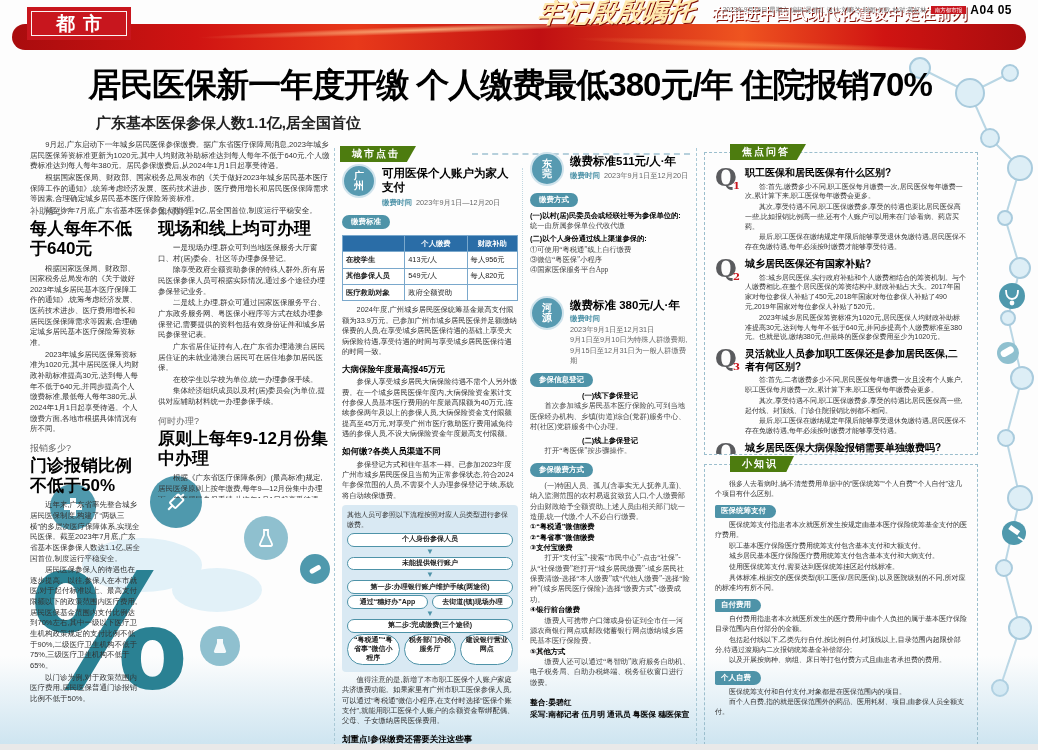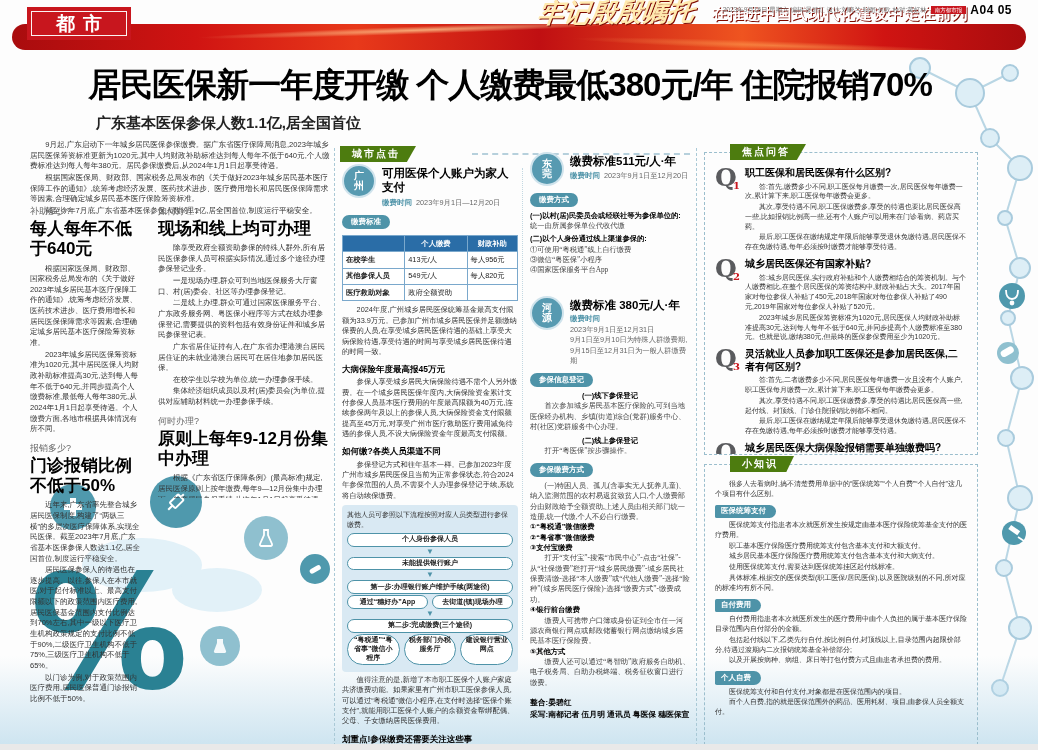--- a/index.html
+++ b/index.html
@@ -189,22 +189,22 @@
   <div class="kicker">报销多少?</div>
   <div class="bighead">门诊报销比例不低于50%</div>
   <p>近年来,广东省率先整合城乡居民医保制度,构建了“两纵三横”的多层次医疗保障体系,实现全民医保。截至2023年7月底,广东省基本医保参保人数达1.1亿,居全国首位,制度运行平稳安全。</p>
   <p>居民医保参保人的待遇也在逐步提高。以往,参保人在本市就医,对于起付标准以上、最高支付限额以下的政策范围内医疗费用,居民医保基金范围内支付比例达到70%左右,其中一级以下医疗卫生机构政策规定的支付比例不低于90%,二级医疗卫生机构不低于75%,三级医疗卫生机构不低于65%。</p>
   <p>以门诊为例,对于政策范围内医疗费用,居民医保普通门诊报销比例不低于50%。</p>
 </div>
 
 <div class="bodycol" style="left:158px;top:198px;width:172px;height:300px;overflow:hidden;">
   <div class="kicker">如何办理?</div>
   <div class="bighead">现场和线上均可办理</div>
+  <p>一是现场办理,群众可到当地医保服务大厅窗口、村(居)委会、社区等办理参保登记。</p>
   <p>除享受政府全额资助参保的特殊人群外,所有居民医保参保人员可根据实际情况,通过多个途径办理参保登记业务。</p>
-  <p>一是现场办理,群众可到当地医保服务大厅窗口、村(居)委会、社区等办理参保登记。</p>
   <p>二是线上办理,群众可通过国家医保服务平台、广东政务服务网、粤医保小程序等方式在线办理参保登记,需要提供的资料包括有效身份证件和城乡居民参保登记表。</p>
   <p>广东省居住证持有人,在广东省办理港澳台居民居住证的未就业港澳台居民可在居住地参加居民医保。</p>
   <p>在校学生以学校为单位,统一办理参保手续。</p>
   <p>集体经济组织成员以及村(居)委员会(为单位,提供对应辅助材料统一办理参保手续。</p>
   <div class="kicker">何时办理?</div>
   <div class="bighead">原则上每年9-12月份集中办理</div>
   <p>根据《广东省医疗保障条例》(最高标准)规定,居民医保原则上按年缴费,每年9—12月份集中办理下一年度居民参保手续,从次年1月1日起享受待遇。条件允许市可按月缴费,原则上不中断待遇,停止缴费次月起停止待遇。</p>
   <p>个人缴费部分由政府资助的人群,经审核符合条件的新生儿、已办理入户的人员、新迁入该市人员、险种转换人员、退役士兵等特殊情况人群,年度中途可以按规定参保缴费。</p>
 </div>
 

